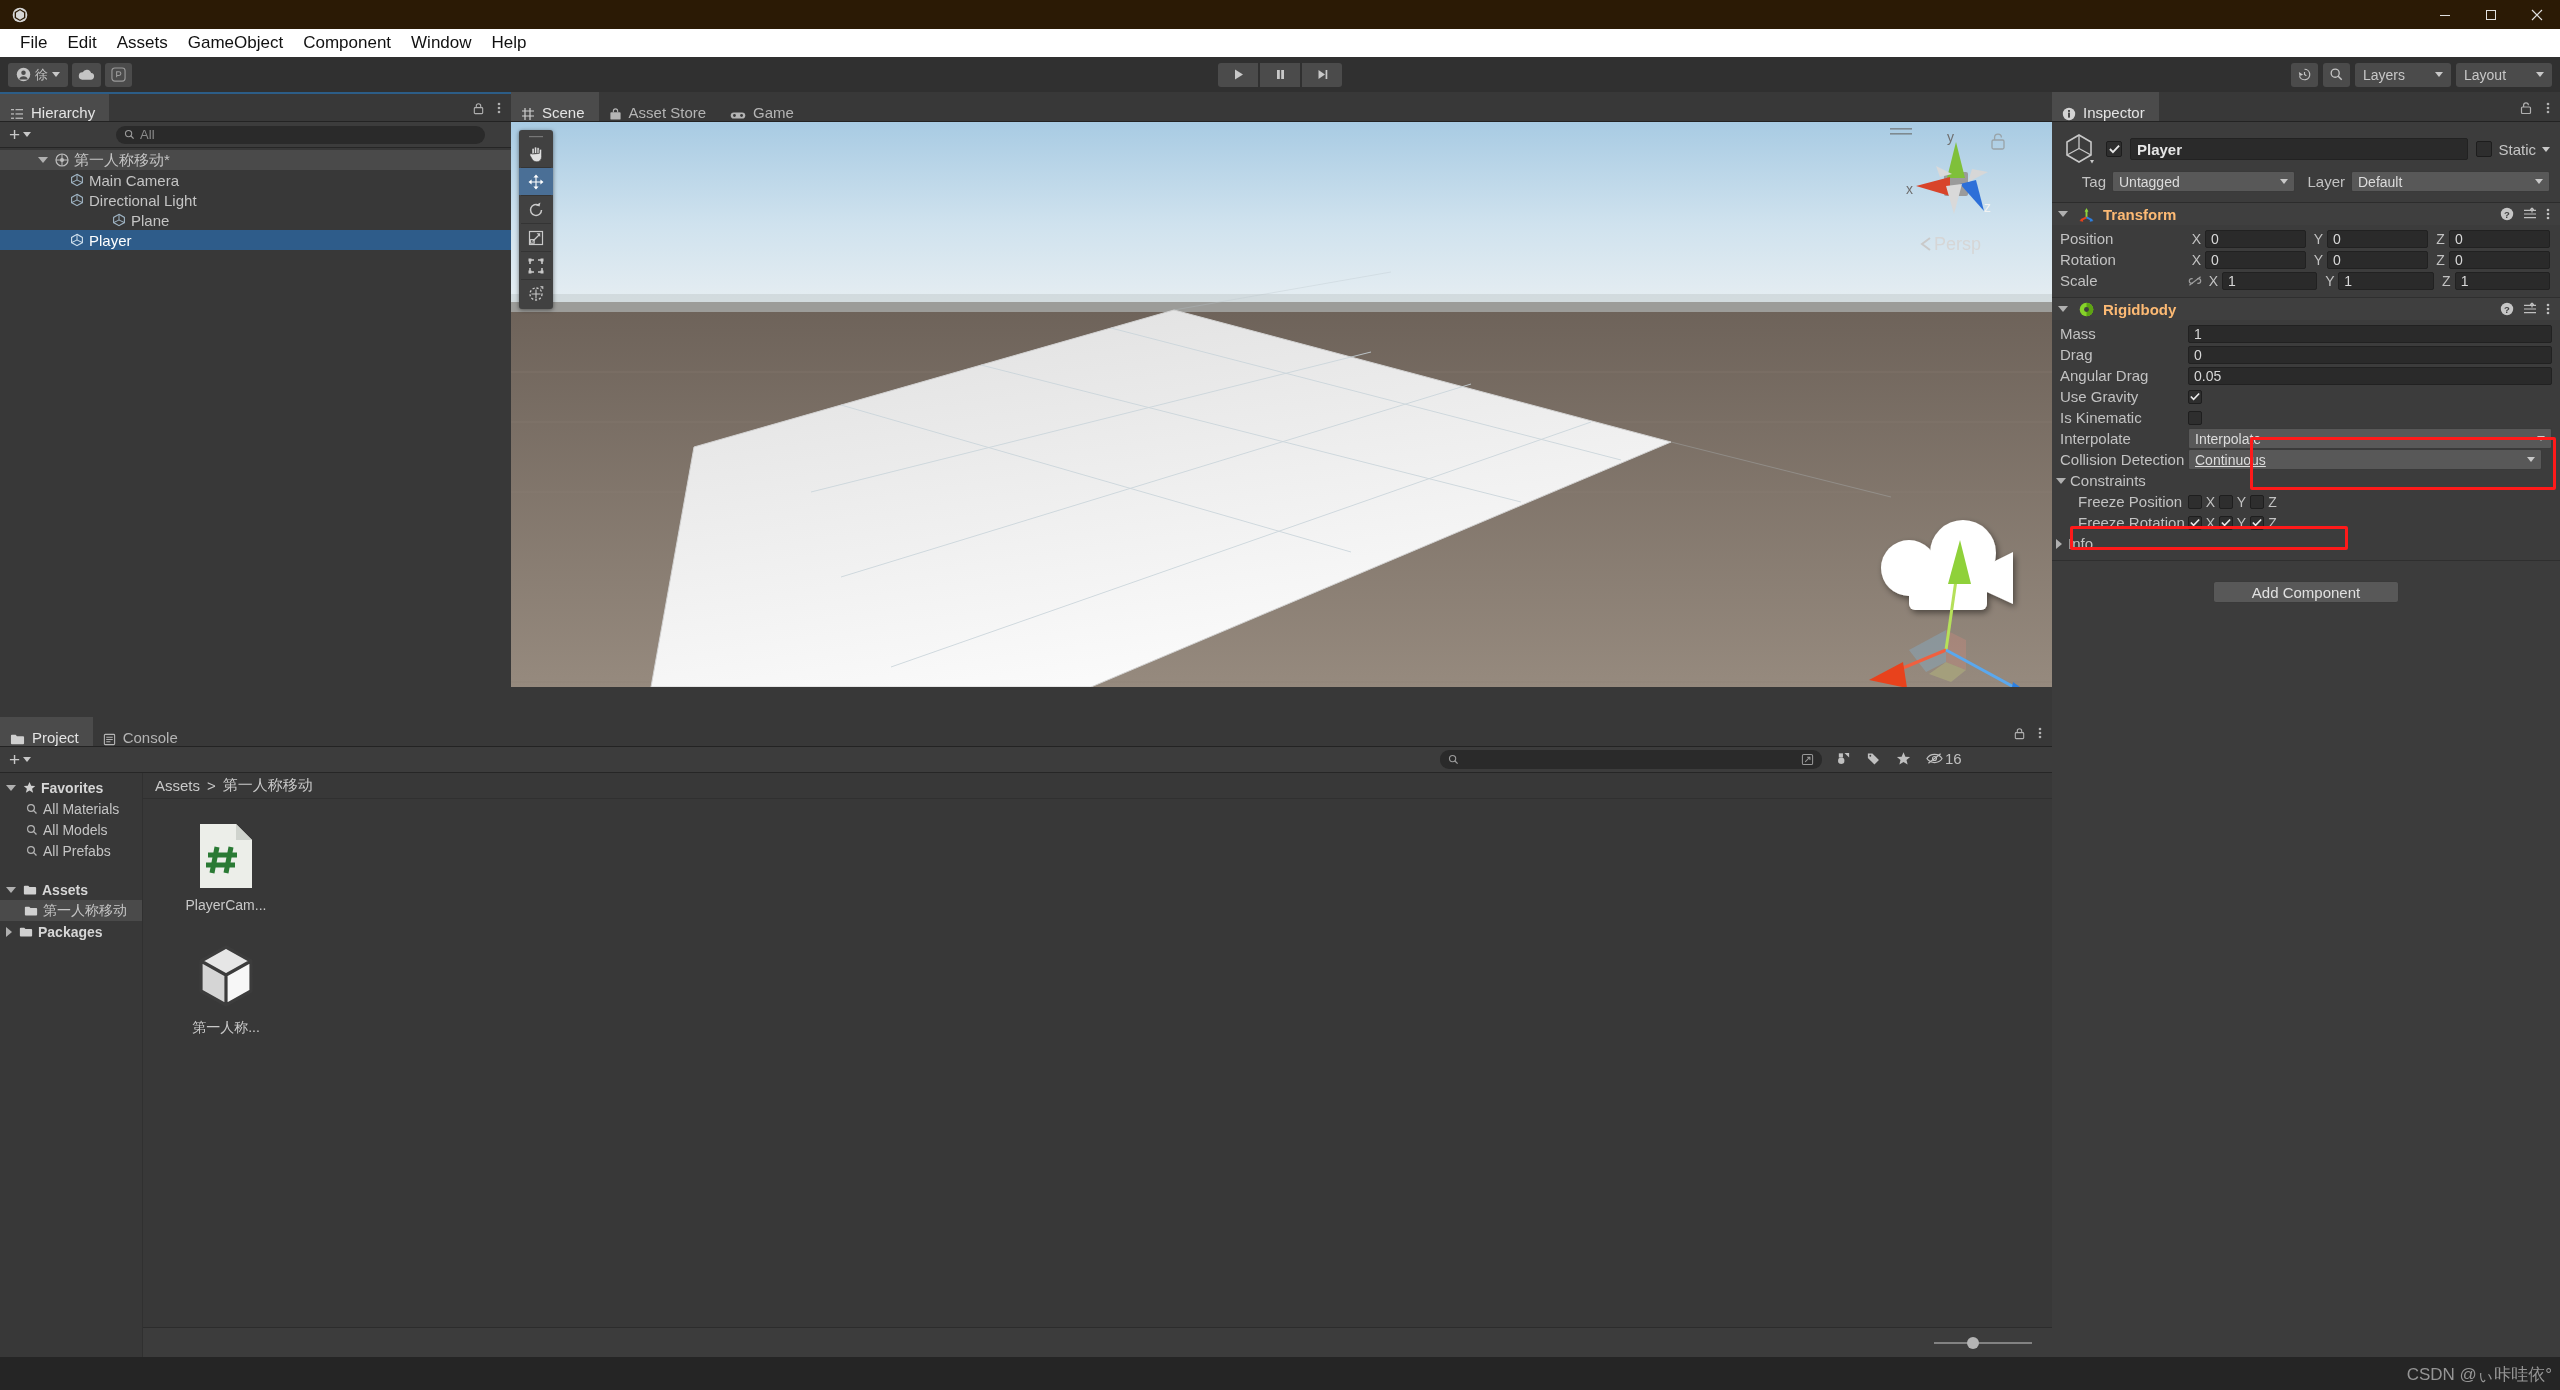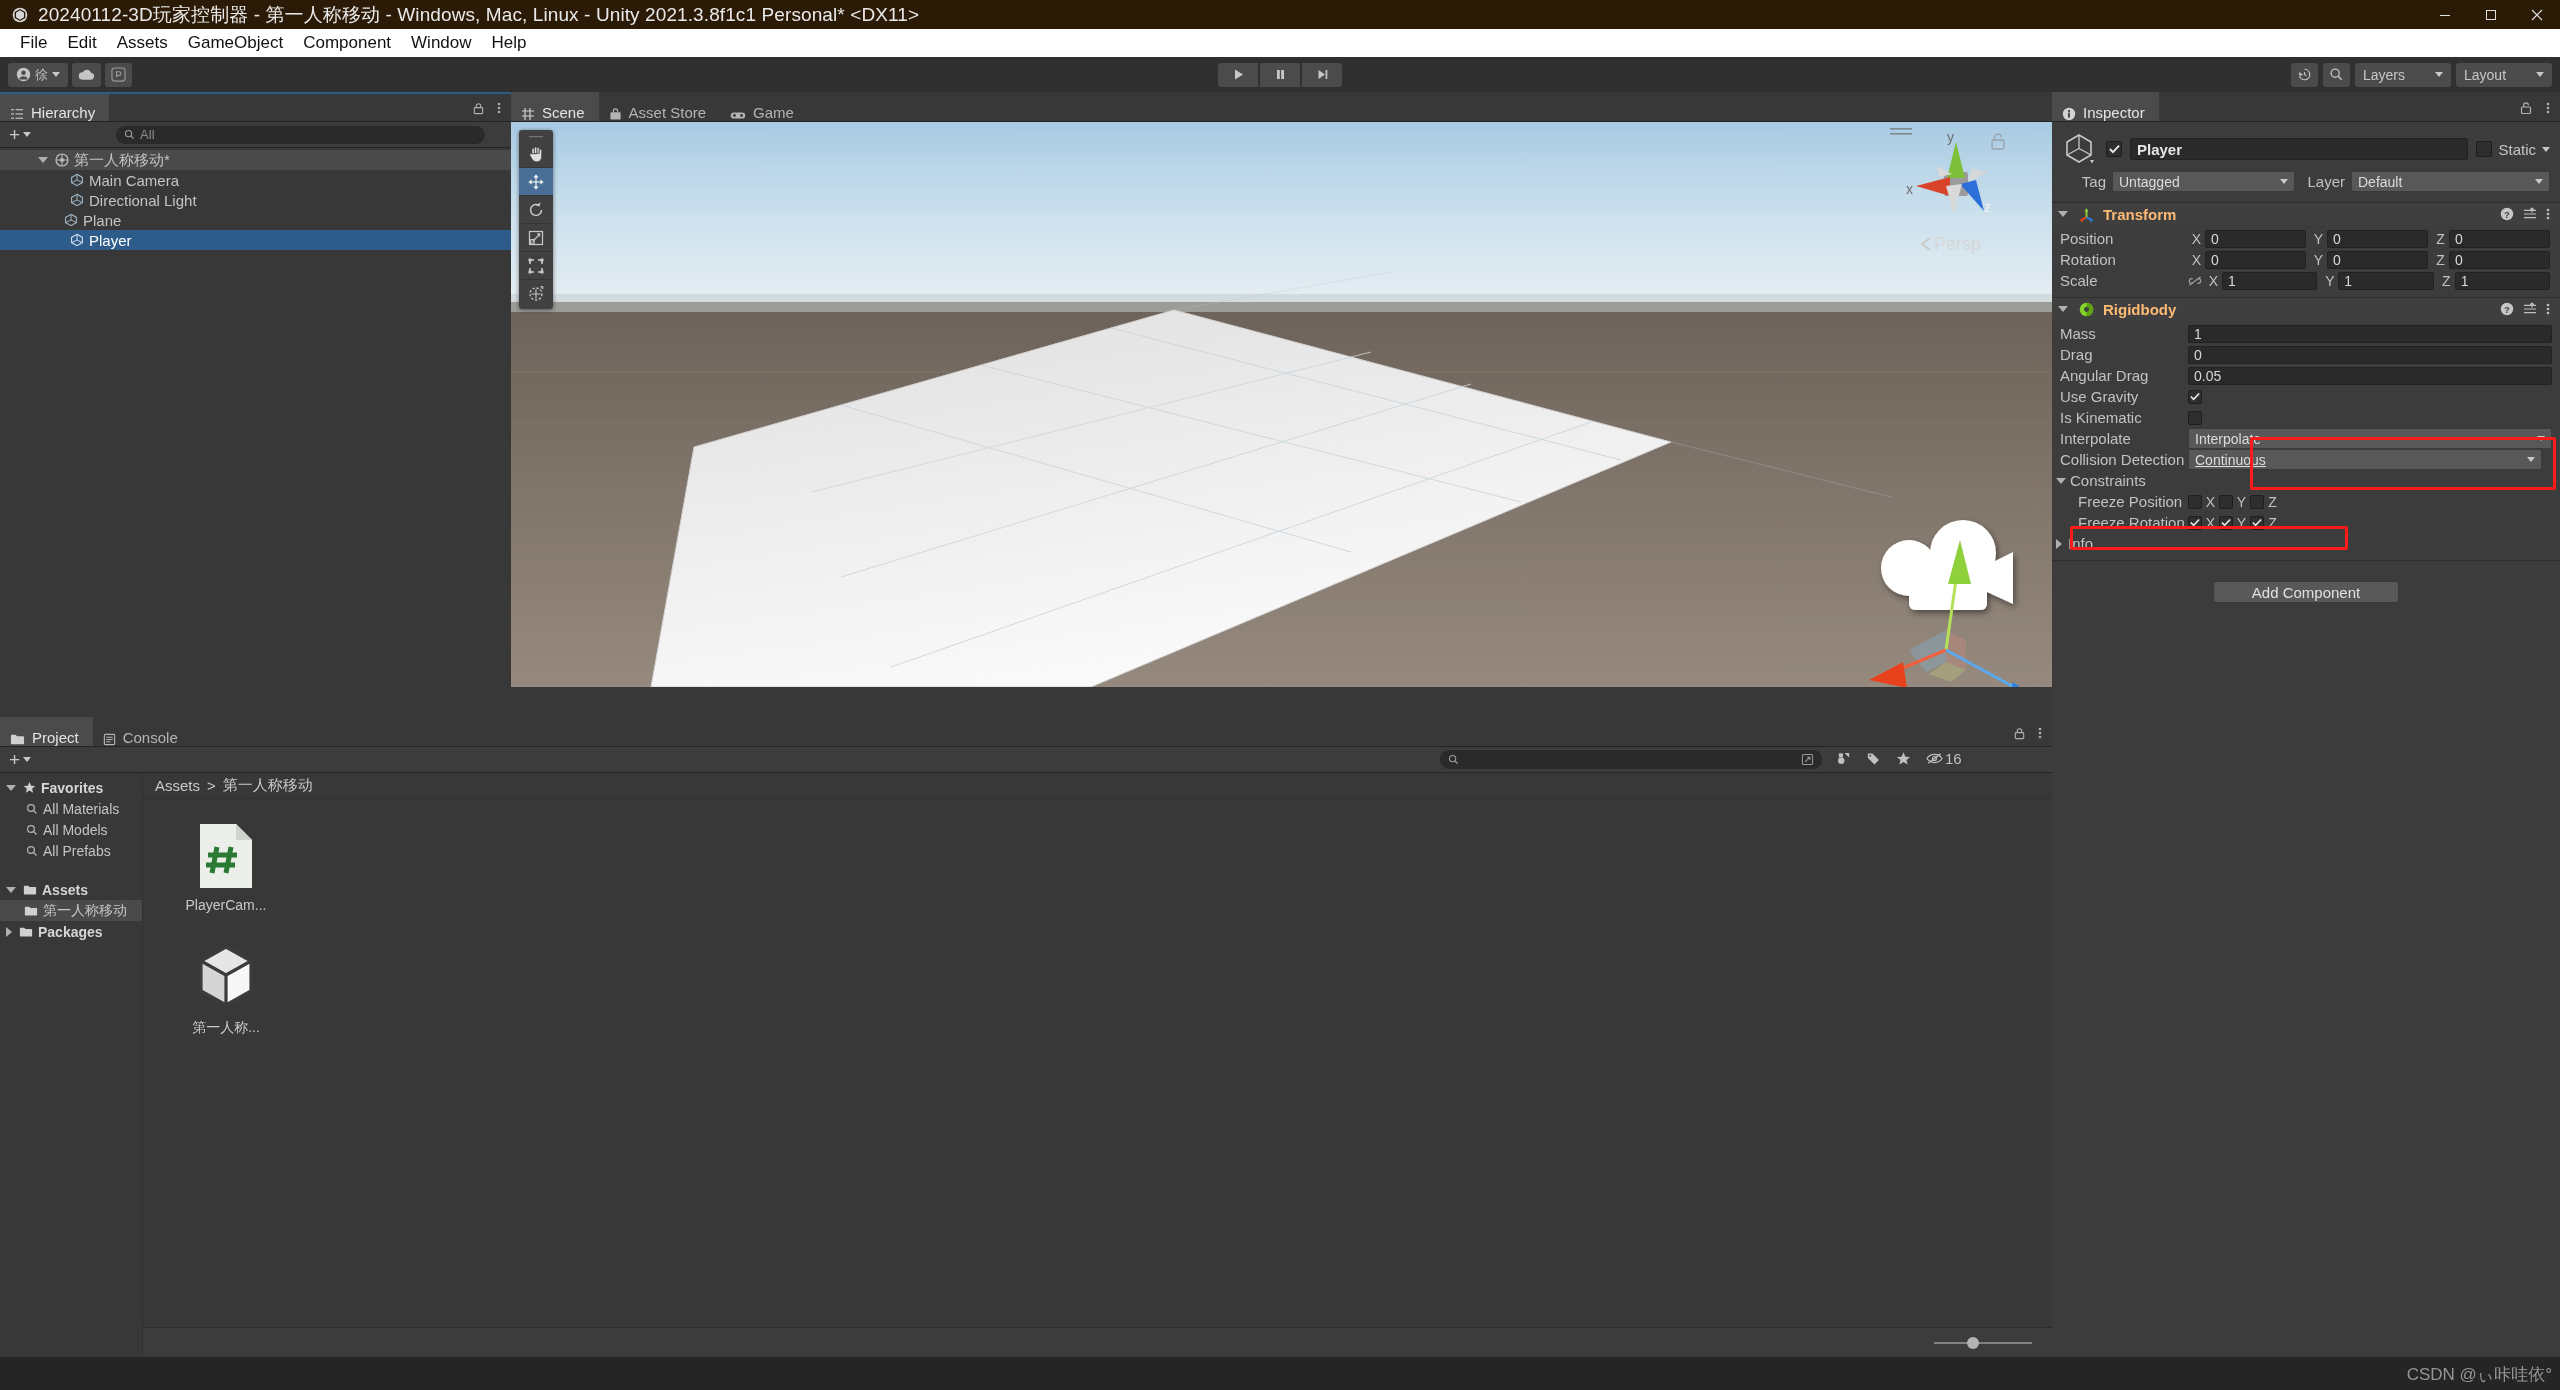--- a/index.html
+++ b/index.html
@@ -205,21 +205,20 @@
 <body>
 
 <div class="app">
 
   <div class="titlebar">
     <svg class="unity-logo" viewBox="0 0 24 24">
       <circle cx="12" cy="12" r="11" fill="#d6d6d6"></circle>
       <path d="M12 3 L20 7.5 L20 16.5 L12 21 L4 16.5 L4 7.5 Z" fill="#2b1a05"></path>
       <path d="M12 5 L18 8.5 L18 15.5 L12 19 L6 15.5 L6 8.5 Z" fill="#d6d6d6"></path>
     </svg>
-    <div class="ttl">20240112-3D玩家控制器 - 第一人称移动 - Windows, Mac, Linux - Unity 2021.3.8f1c1 Personal* &lt;DX11&gt;</div>
     <div class="win-btns">
       <div class="win-btn">
         <svg width="12" height="12" viewBox="0 0 12 12">
             <rect x="1" y="6" width="10" height="1" fill="#e0e0e0"></rect>
           </svg>
       </div>
       <div class="win-btn">
         <svg width="12" height="12" viewBox="0 0 12 12">
             <rect x="1.5" y="1.5" width="9" height="9" fill="none" stroke="#e0e0e0" stroke-width="1"></rect>
           </svg>
@@ -367,21 +366,21 @@
         </svg>
         <span>Main Camera</span>
       </div>
       <div class="hier-row" style="padding-left:70px">
         <svg width="14" height="14" viewBox="0 0 14 14">
           <path d="M7 1.3 L12.4 4.4 L12.4 9.6 L7 12.7 L1.6 9.6 L1.6 4.4 Z" fill="none" stroke="#9fb4c4" stroke-width="1.1"></path>
           <path d="M7 1.3 L7 7 M7 7 L12.4 9.6 M7 7 L1.6 9.6" stroke="#9fb4c4" stroke-width="1"></path>
         </svg>
         <span>Directional Light</span>
       </div>
-      <div class="hier-row" style="padding-left:64px">
+      <div class="hier-row" style="padding-left:112px">
         <svg width="14" height="14" viewBox="0 0 14 14">
           <path d="M7 1.3 L12.4 4.4 L12.4 9.6 L7 12.7 L1.6 9.6 L1.6 4.4 Z" fill="none" stroke="#9fb4c4" stroke-width="1.1"></path>
           <path d="M7 1.3 L7 7 M7 7 L12.4 9.6 M7 7 L1.6 9.6" stroke="#9fb4c4" stroke-width="1"></path>
         </svg>
         <span>Plane</span>
       </div>
       <div class="hier-row selected" style="padding-left:70px">
         <svg width="14" height="14" viewBox="0 0 14 14">
           <path d="M7 1.3 L12.4 4.4 L12.4 9.6 L7 12.7 L1.6 9.6 L1.6 4.4 Z" fill="none" stroke="#cfe0ee" stroke-width="1.1"></path>
           <path d="M7 1.3 L7 7 M7 7 L12.4 9.6 M7 7 L1.6 9.6" stroke="#cfe0ee" stroke-width="1"></path>

